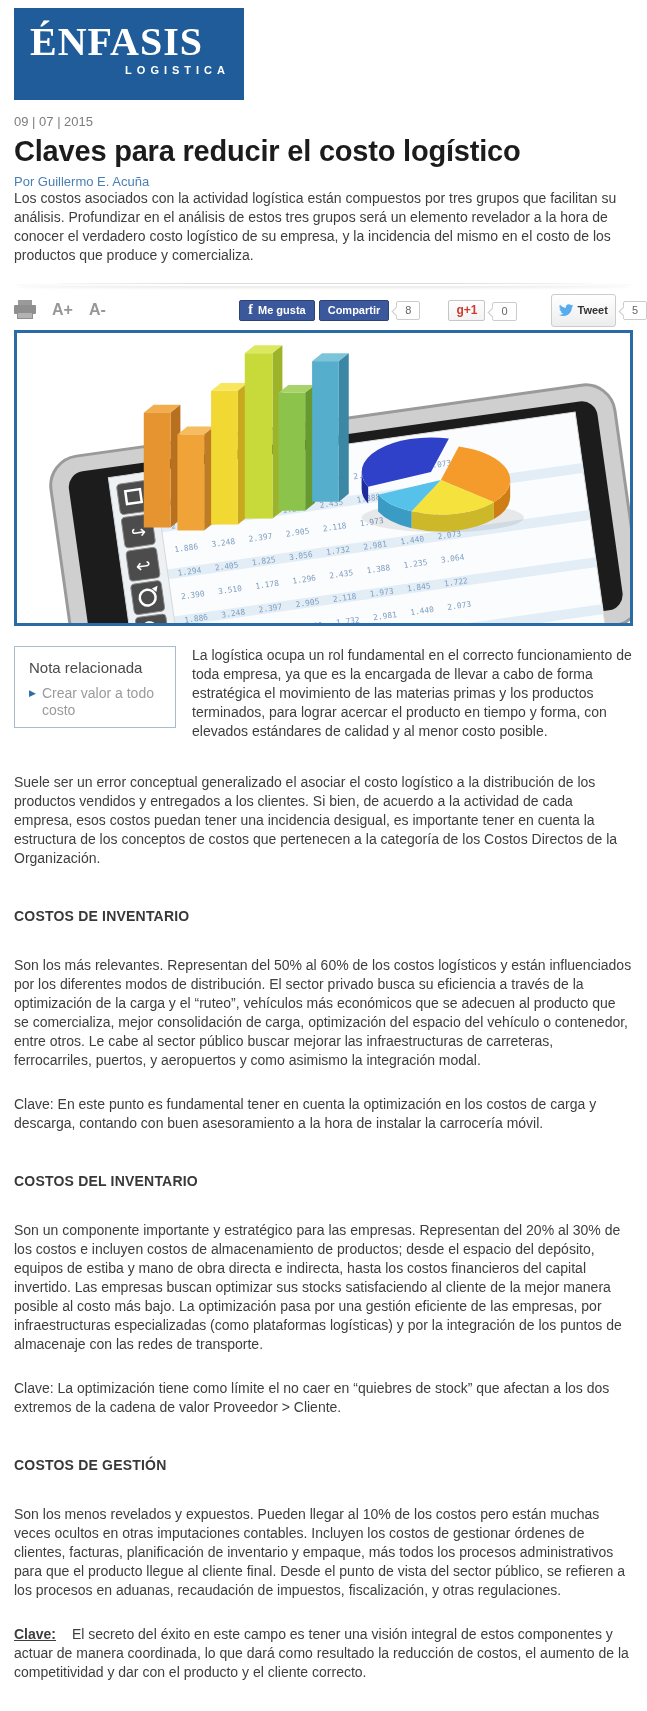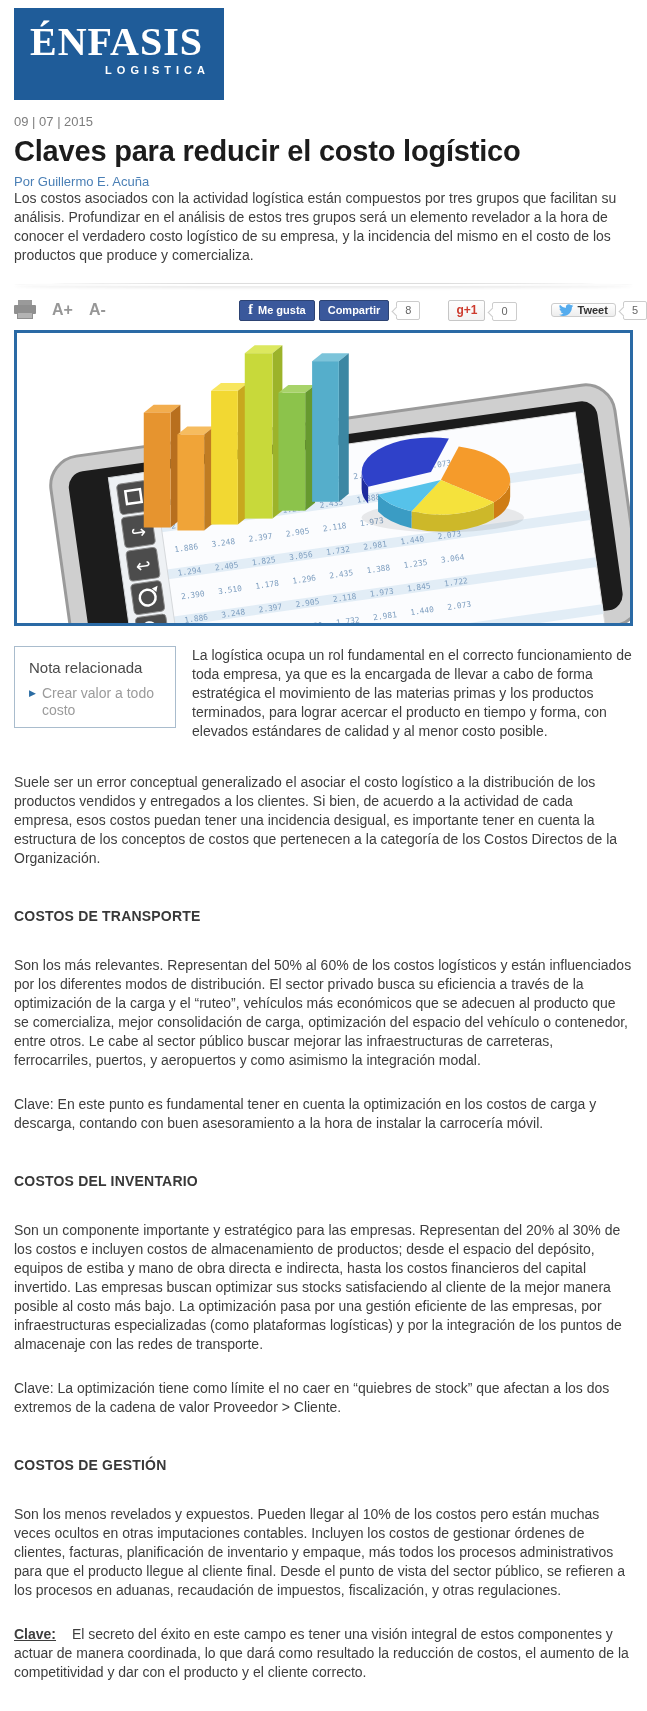--- a/index.html
+++ b/index.html
@@ -6,21 +6,21 @@
     --c-brand-blue:#1f5c99; --c-image-border:#2a6aa5; --c-byline-blue:#4a7fb5;
     --c-text:#3e3e3e; --c-gray:#8f8f8f; --c-fb-blue:#3a589b; --c-tweet-blue:#55acee;
     --c-gplus-red:#cd3b2e; --c-link-gray:#9b9b9b; --c-box-border:#a9bccd;
   }
   *{box-sizing:border-box;margin:0;padding:0}
   html,body{background:#fff}
   body{font-family:"Liberation Sans",sans-serif;color:var(--c-text);}
   .page{width:647px;overflow:hidden;padding:8px 14px 20px 14px;position:relative}
 
   
-  .logo-box{width:210px;height:92px;background:var(--c-brand-blue);color:#fff;
+  .logo-box{width:230px;height:92px;background:var(--c-brand-blue);color:#fff;
     padding:14px 12px 0 16px;margin-bottom:14px}
   .logo-title{font-family:"Liberation Serif",serif;font-weight:bold;font-size:40px;
     letter-spacing:1px;line-height:40px}
   .logo-sub{font-size:11px;font-weight:bold;letter-spacing:5px;text-align:right;
     margin-top:2px;padding-right:2px}
 
   .date{font-size:13px;color:#7d7d7d;margin:4px 0 6px}
   h1.title{font-size:29px;font-weight:bold;color:#1c1c1c;letter-spacing:-.2px;margin:2px 0 6px}
   .byline{font-size:13px;color:var(--c-byline-blue);}
   p.intro{font-size:14px;line-height:19px;margin-bottom:18px}
@@ -41,21 +41,21 @@
   .fb-f{font-family:"Liberation Serif",serif;font-weight:bold;font-size:14px;line-height:12px}
   .count-bubble{position:relative;display:inline-flex;align-items:center;height:19px;background:#fff;
     border:1px solid #ccc;border-radius:2px;color:#666;font-size:11px;padding:0 8px;margin-left:7px}
   .count-bubble::before{content:"";position:absolute;left:-4px;top:6px;width:6px;height:6px;background:#fff;
     border-left:1px solid #ccc;border-bottom:1px solid #ccc;transform:rotate(45deg)}
   .gplus-group{margin-left:28px;display:inline-flex;align-items:flex-end}
   .gplus-btn{height:21px;border:1px solid #c6c6c6;border-radius:2px;background:linear-gradient(#fefefe,#f3f3f3);
     color:var(--c-gplus-red);font-weight:bold;font-size:12px;padding:0 7px;cursor:pointer;
     font-family:"Liberation Sans",sans-serif}
   .tweet-group{margin-left:34px;display:inline-flex;align-items:center}
-  .tweet-btn{display:inline-flex;align-items:center;gap:4px;height:14px;border:1px solid #ccc;border-radius:3px;
+  .tweet-btn{display:inline-flex;align-items:center;gap:4px;height:33px;border:1px solid #ccc;border-radius:3px;
     background:linear-gradient(#fff,#ededed);color:#333;font-weight:bold;font-size:11px;padding:0 7px;
     cursor:pointer;font-family:"Liberation Sans",sans-serif}
   .tweet-count{margin-right:-14px}
 
   
   .hero{border:3px solid var(--c-image-border);margin:2px 0 20px 0;background:#fff;line-height:0}
 
   
   .related-row{display:flex;gap:16px;margin-bottom:32px}
   .related-box{flex:0 0 162px;border:1px solid var(--c-box-border);padding:12px 12px 5px 14px;height:82px}
@@ -232,21 +232,21 @@
         <span class="related-arrow">▶</span>
         <span>Crear valor a todo costo</span>
       </div>
     </div>
     <p>La logística ocupa un rol fundamental en el correcto funcionamiento de toda empresa, ya que es la encargada de llevar a cabo de forma estratégica el movimiento de las materias primas y los productos terminados, para lograr acercar el producto en tiempo y forma, con elevados estándares de calidad y al menor costo posible.</p>
   </div>
 
   <div class="body-text">
     <p>Suele ser un error conceptual generalizado el asociar el costo logístico a la distribución de los productos vendidos y entregados a los clientes. Si bien, de acuerdo a la actividad de cada empresa, esos costos puedan tener una incidencia desigual, es importante tener en cuenta la estructura de los conceptos de costos que pertenecen a la categoría de los Costos Directos de la Organización.</p>
 
-    <h2 class="sec">COSTOS DE TRANSPORTE</h2>
+    <h2 class="sec">COSTOS DE INVENTARIO</h2>
     <p>Son los más relevantes. Representan del 50% al 60% de los costos logísticos y están influenciados por los diferentes modos de distribución. El sector privado busca su eficiencia a través de la optimización de la carga y el “ruteo”, vehículos más económicos que se adecuen al producto que se comercializa, mejor consolidación de carga, optimización del espacio del vehículo o contenedor, entre otros. Le cabe al sector público buscar mejorar las infraestructuras de carreteras, ferrocarriles, puertos, y aeropuertos y como asimismo la integración modal.</p>
     <p class="clave">Clave: En este punto es fundamental tener en cuenta la optimización en los costos de carga y descarga, contando con buen asesoramiento a la hora de instalar la carrocería móvil.</p>
 
     <h2 class="sec">COSTOS DEL INVENTARIO</h2>
     <p>Son un componente importante y estratégico para las empresas. Representan del 20% al 30% de los costos e incluyen costos de almacenamiento de productos; desde el espacio del depósito, equipos de estiba y mano de obra directa e indirecta, hasta los costos financieros del capital invertido. Las empresas buscan optimizar sus stocks satisfaciendo al cliente de la mejor manera posible al costo más bajo. La optimización pasa por una gestión eficiente de las empresas, por infraestructuras especializadas (como plataformas logísticas) y por la integración de los puntos de almacenaje con las redes de transporte.</p>
     <p class="clave">Clave: La optimización tiene como límite el no caer en “quiebres de stock” que afectan a los dos extremos de la cadena de valor Proveedor &gt; Cliente.</p>
 
     <h2 class="sec">COSTOS DE GESTIÓN</h2>
     <p>Son los menos revelados y expuestos. Pueden llegar al 10% de los costos pero están muchas veces ocultos en otras imputaciones contables. Incluyen los costos de gestionar órdenes de clientes, facturas, planificación de inventario y empaque, más todos los procesos administrativos para que el producto llegue al cliente final. Desde el punto de vista del sector público, se refieren a los procesos en aduanas, recaudación de impuestos, fiscalización, y otras regulaciones.</p>
     <p class="clave">

